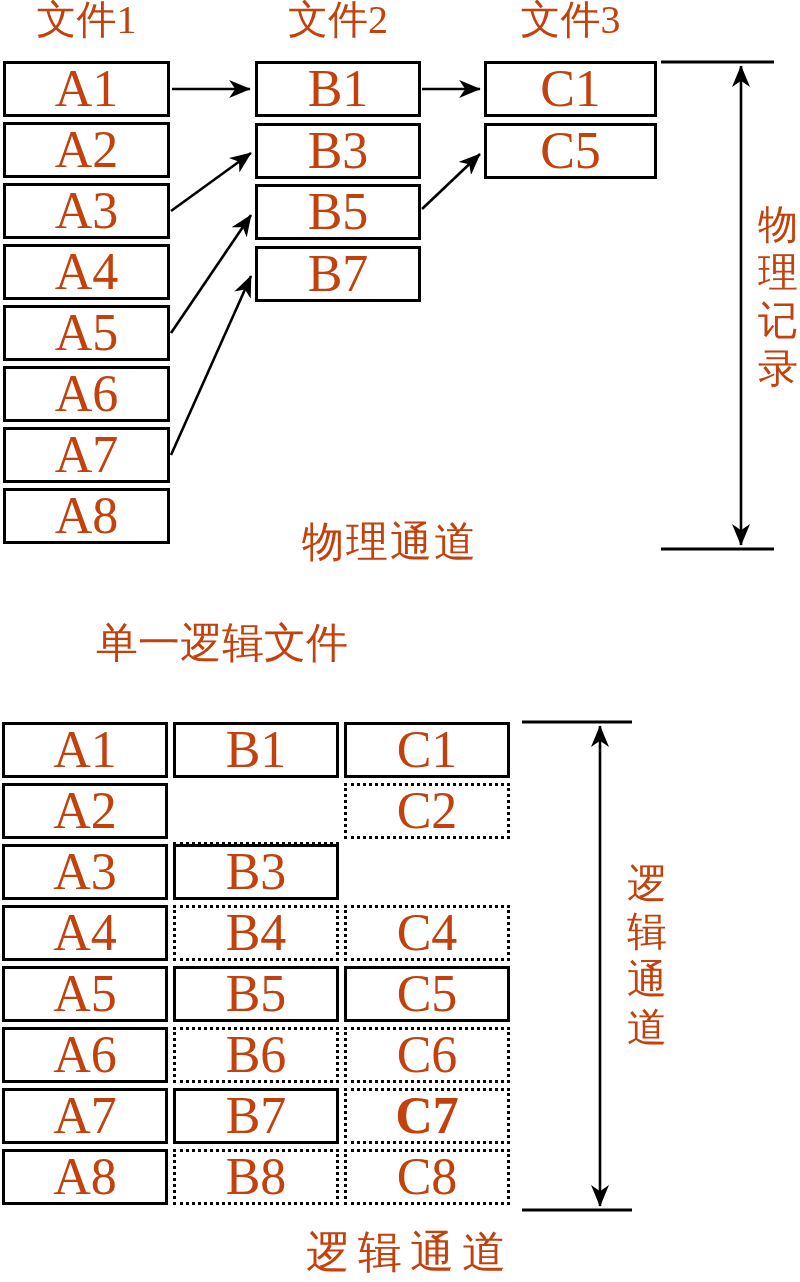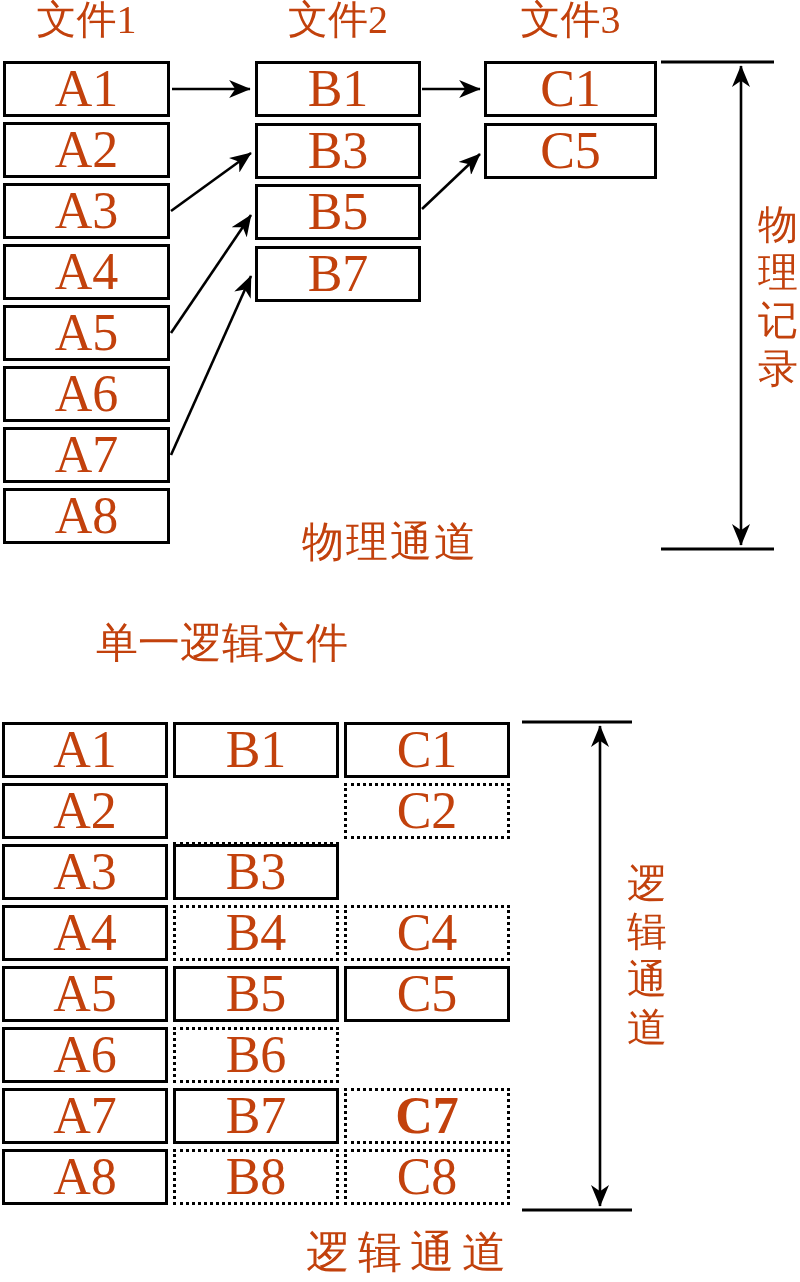--- a/index.html
+++ b/index.html
@@ -124,20 +124,21 @@
   <div class="box" style="left:2px;   top:905px; width:166px;">A4</div>
   <div class="box dotted" style="left:173px; top:905px; width:166px;">B4</div>
   <div class="box dotted" style="left:344px; top:905px; width:166px;">C4</div>
 
   <div class="box" style="left:2px;   top:966px; width:166px;">A5</div>
   <div class="box" style="left:173px; top:966px; width:166px;">B5</div>
   <div class="box" style="left:344px; top:966px; width:166px;">C5</div>
 
   <div class="box" style="left:2px;   top:1027px; width:166px;">A6</div>
   <div class="box dotted" style="left:173px; top:1027px; width:166px;">B6</div>
+  <div class="box dotted" style="left:344px; top:1027px; width:166px;">C6</div>
 
   <div class="box" style="left:2px;   top:1088px; width:166px;">A7</div>
   <div class="box" style="left:173px; top:1088px; width:166px;">B7</div>
   <div class="box dotted" style="left:344px; top:1088px; width:166px;font-weight:bold;">C7</div>
 
   <div class="box" style="left:2px;   top:1149px; width:166px;">A8</div>
   <div class="box dotted" style="left:173px; top:1149px; width:166px;">B8</div>
   <div class="box dotted" style="left:344px; top:1149px; width:166px;">C8</div>
 
   <div class="vlabel" style="left:624px; top:860px;">逻辑通道</div>

